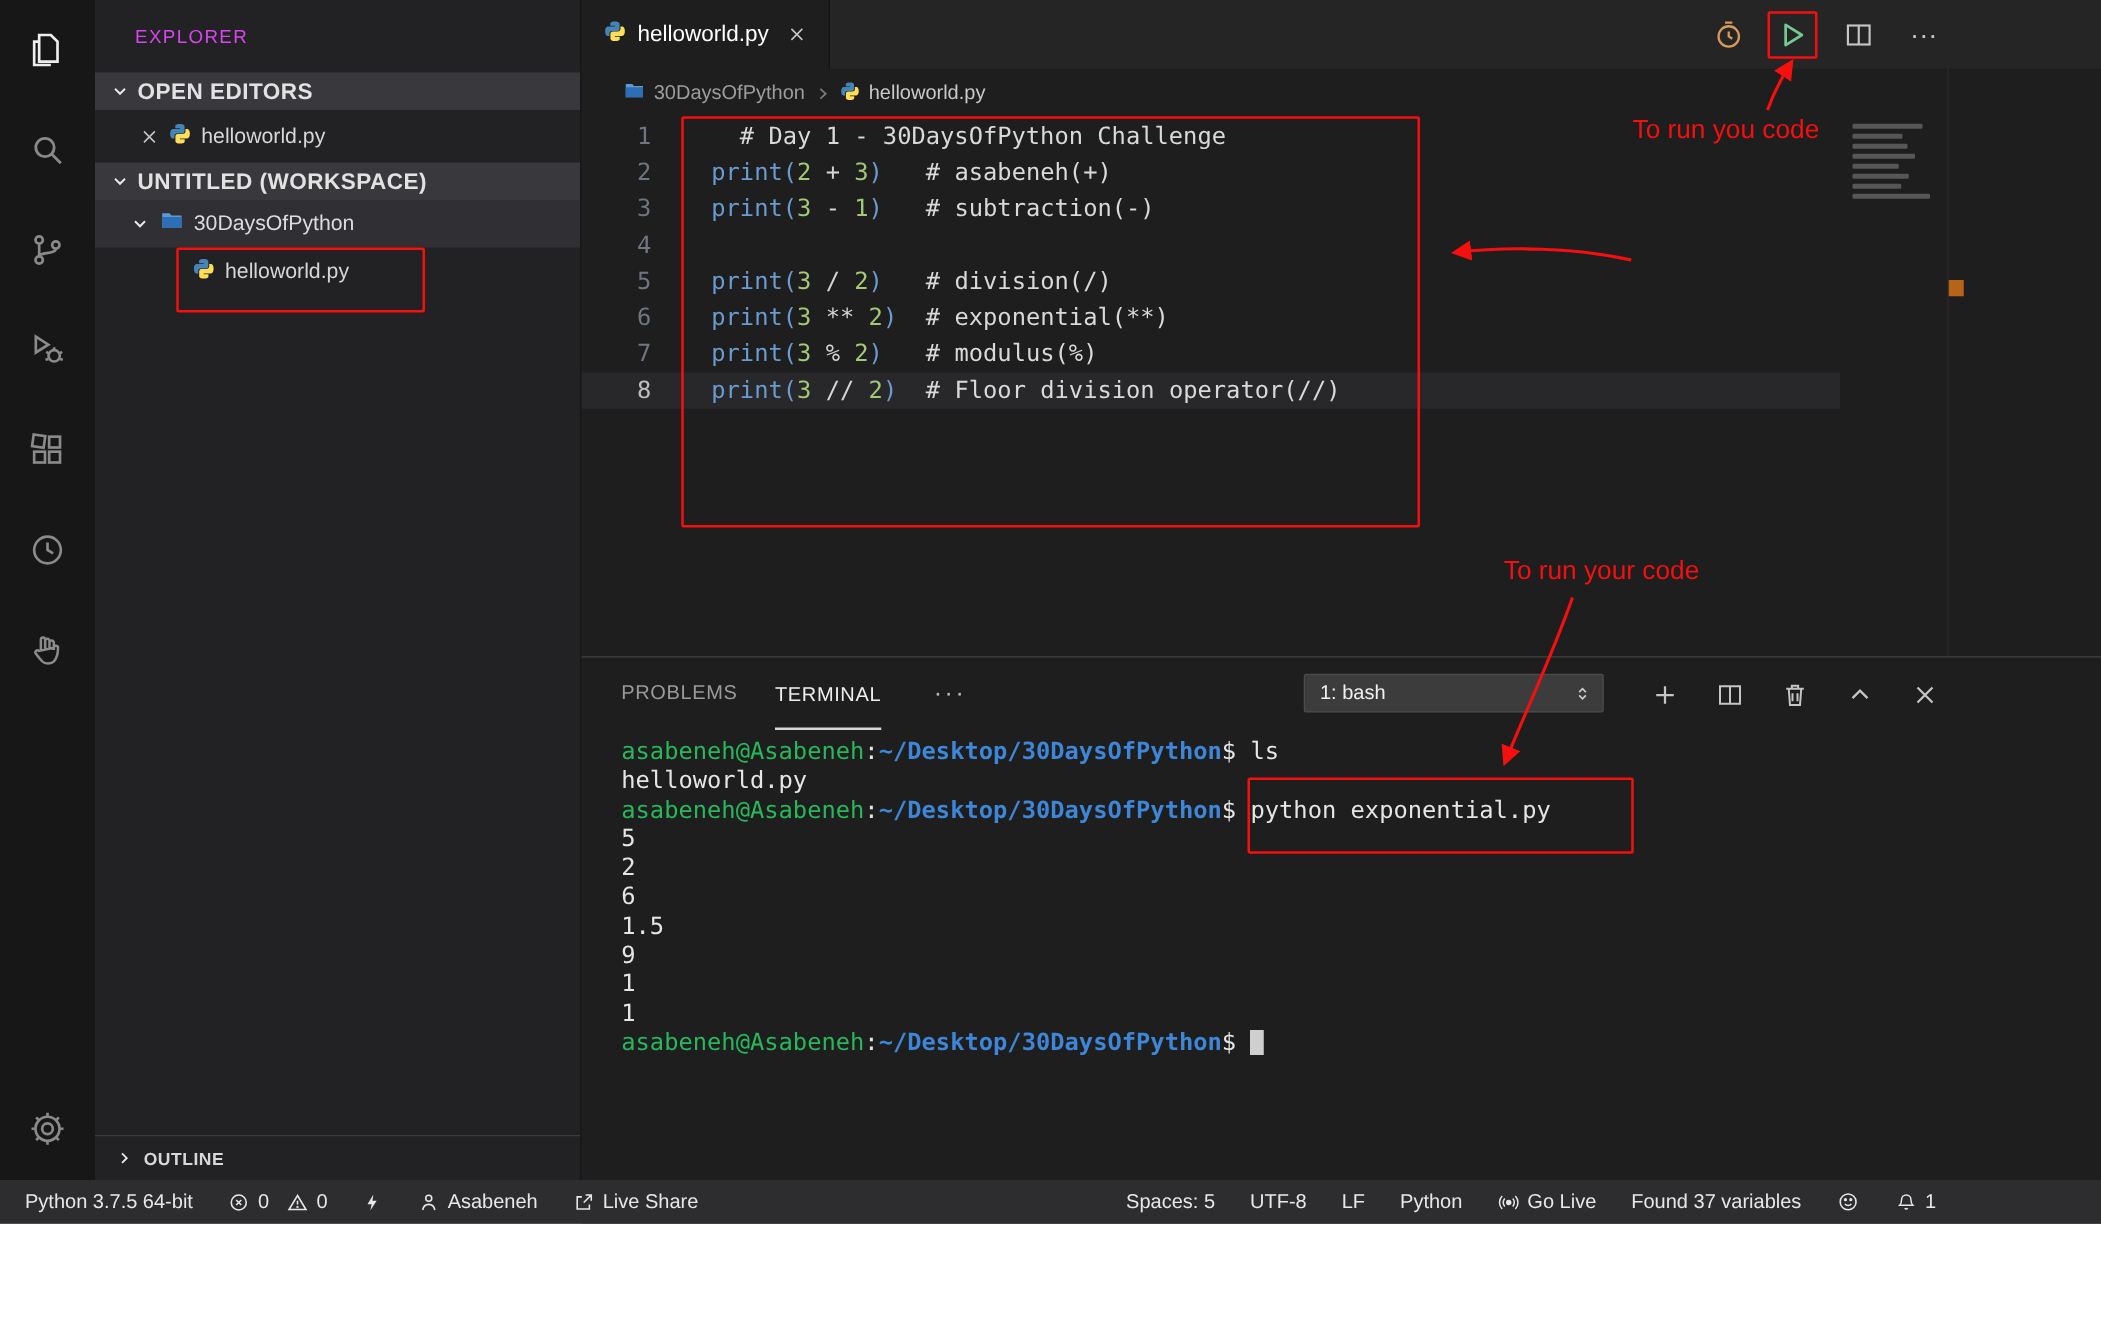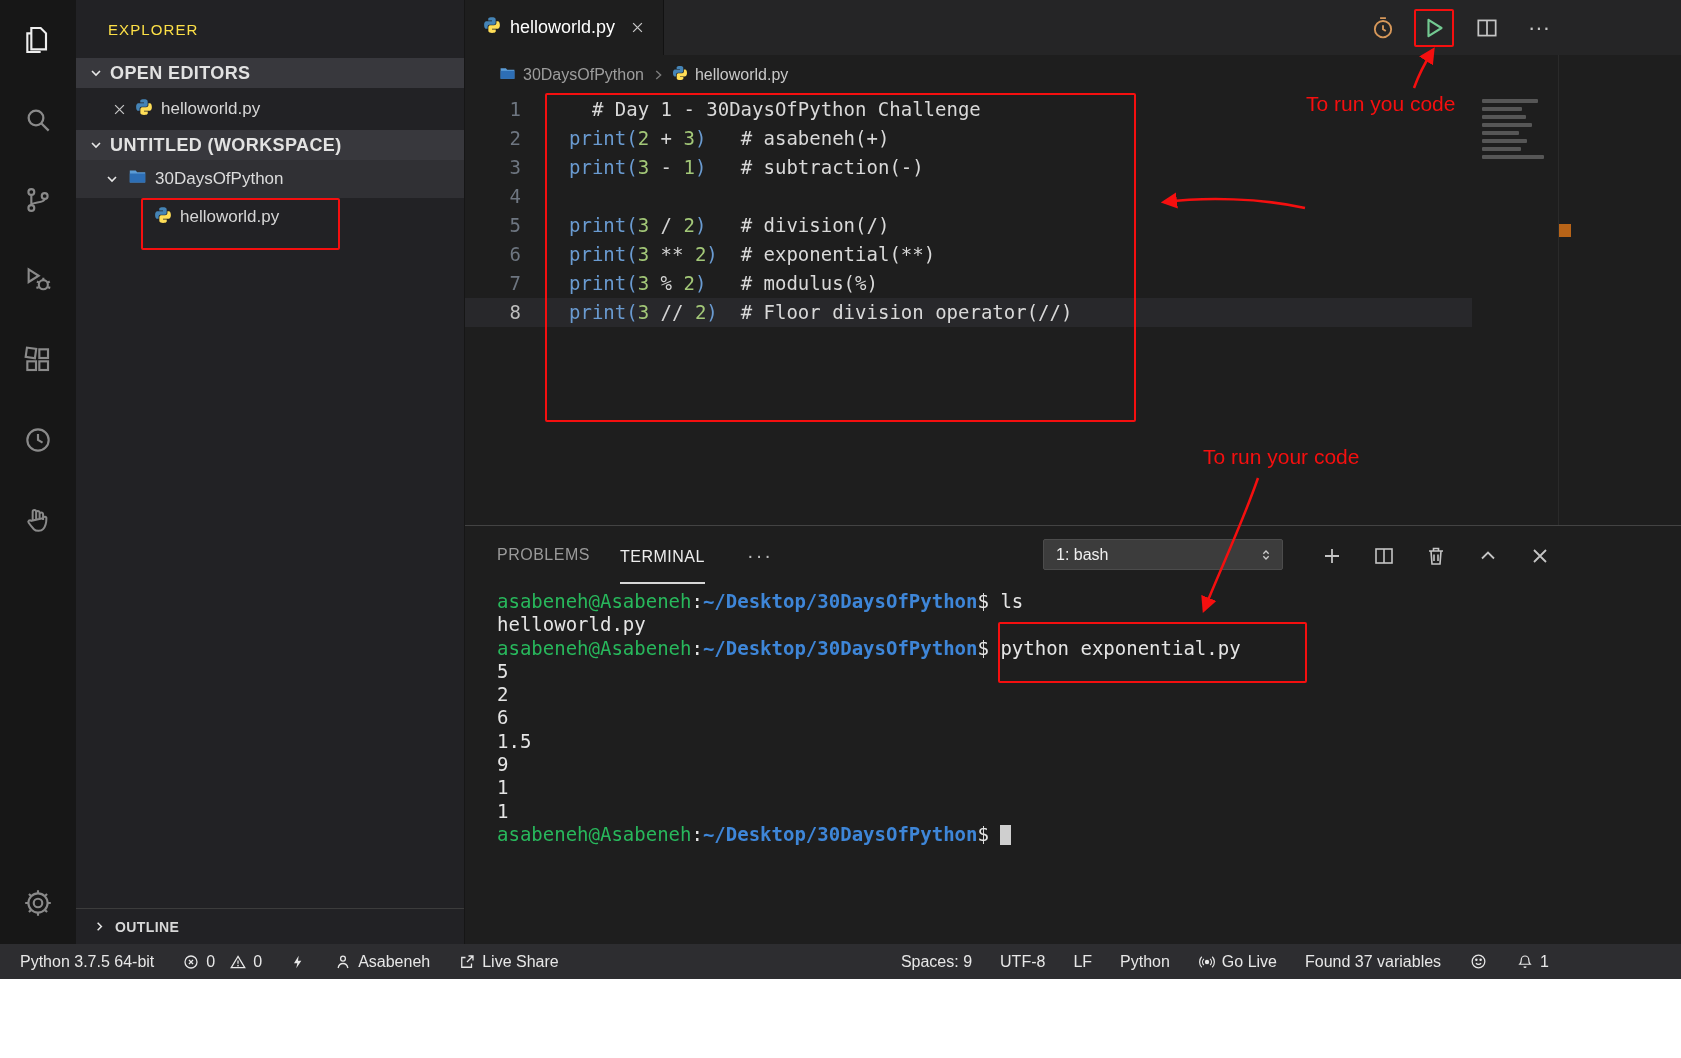--- a/index.html
+++ b/index.html
@@ -7,21 +7,21 @@
   .stage{position:absolute;left:0;top:0;width:1681px;height:979px;background:#1e1e1e;overflow:hidden}
 
   
   .activitybar{position:absolute;left:0;top:0;width:76px;height:944px;background:#171717;display:flex;flex-direction:column;align-items:center;padding-top:14px;z-index:3}
   .ab-icon{width:52px;height:52px;display:flex;align-items:center;justify-content:center;margin-bottom:28px;color:#8a8a8a;cursor:pointer}
   .ab-icon.active{color:#eeeeee}
   .ab-bottom{margin-top:auto;margin-bottom:15px}
 
   
   .sidebar{position:absolute;left:76px;top:0;width:389px;height:944px;background:#222225;border-right:1px solid #161616;z-index:2}
-  .sb-title{height:58px;display:flex;align-items:center;padding-left:32px;color:#fde047;font-size:15px;letter-spacing:1.1px}
+  .sb-title{height:58px;display:flex;align-items:center;padding-left:32px;color:#d946ef;font-size:15px;letter-spacing:1.1px}
   .sb-header{height:30px;display:flex;align-items:center;gap:6px;padding-left:12px;background:#38383d;color:#e2e2e2;font-size:18px;font-weight:bold;letter-spacing:.4px;cursor:pointer}
   .sb-row{height:42px;display:flex;align-items:center;gap:8px;padding-left:36px;color:#d6d6d6;font-size:17px;cursor:pointer}
   .sb-row .close-x{color:#c5c5c5;display:flex}
   .tree-folder{height:38px;display:flex;align-items:center;gap:8px;padding-left:28px;background:#303034;color:#dcdcdc;font-size:17px;cursor:pointer}
   .tree-file{height:38px;display:flex;align-items:center;gap:8px;padding-left:78px;color:#d6d6d6;font-size:17px;cursor:pointer}
   .outline-row{position:absolute;left:0;bottom:0;width:100%;height:36px;border-top:1px solid #3c3c3c;display:flex;align-items:center;gap:8px;padding-left:16px;color:#d8d8d8;font-size:14px;font-weight:bold;letter-spacing:.4px;cursor:pointer}
 
   
   .editor{position:absolute;left:465px;top:0;right:0;height:525px;background:#1e1e1e}
   .tabbar{position:relative;height:55px;background:#252526;display:flex}
@@ -399,21 +399,21 @@
         <span class="st-icon">
             <svg width="18" height="18" viewBox="0 0 24 24" fill="none" stroke="currentColor" stroke-width="1.7">
               <path d="M14 4h6v6M20 4l-8 8M10 6H5v13h13v-5"></path>
             </svg>
           </span>
         <span>Live Share</span>
       </div>
     </div>
     <div class="st-right">
       <div class="st-item">
-          <span>Spaces: 9</span>
+          <span>Spaces: 5</span>
         </div>
       <div class="st-item">
           <span>UTF-8</span>
         </div>
       <div class="st-item">
           <span>LF</span>
         </div>
       <div class="st-item">
           <span>Python</span>
         </div>

